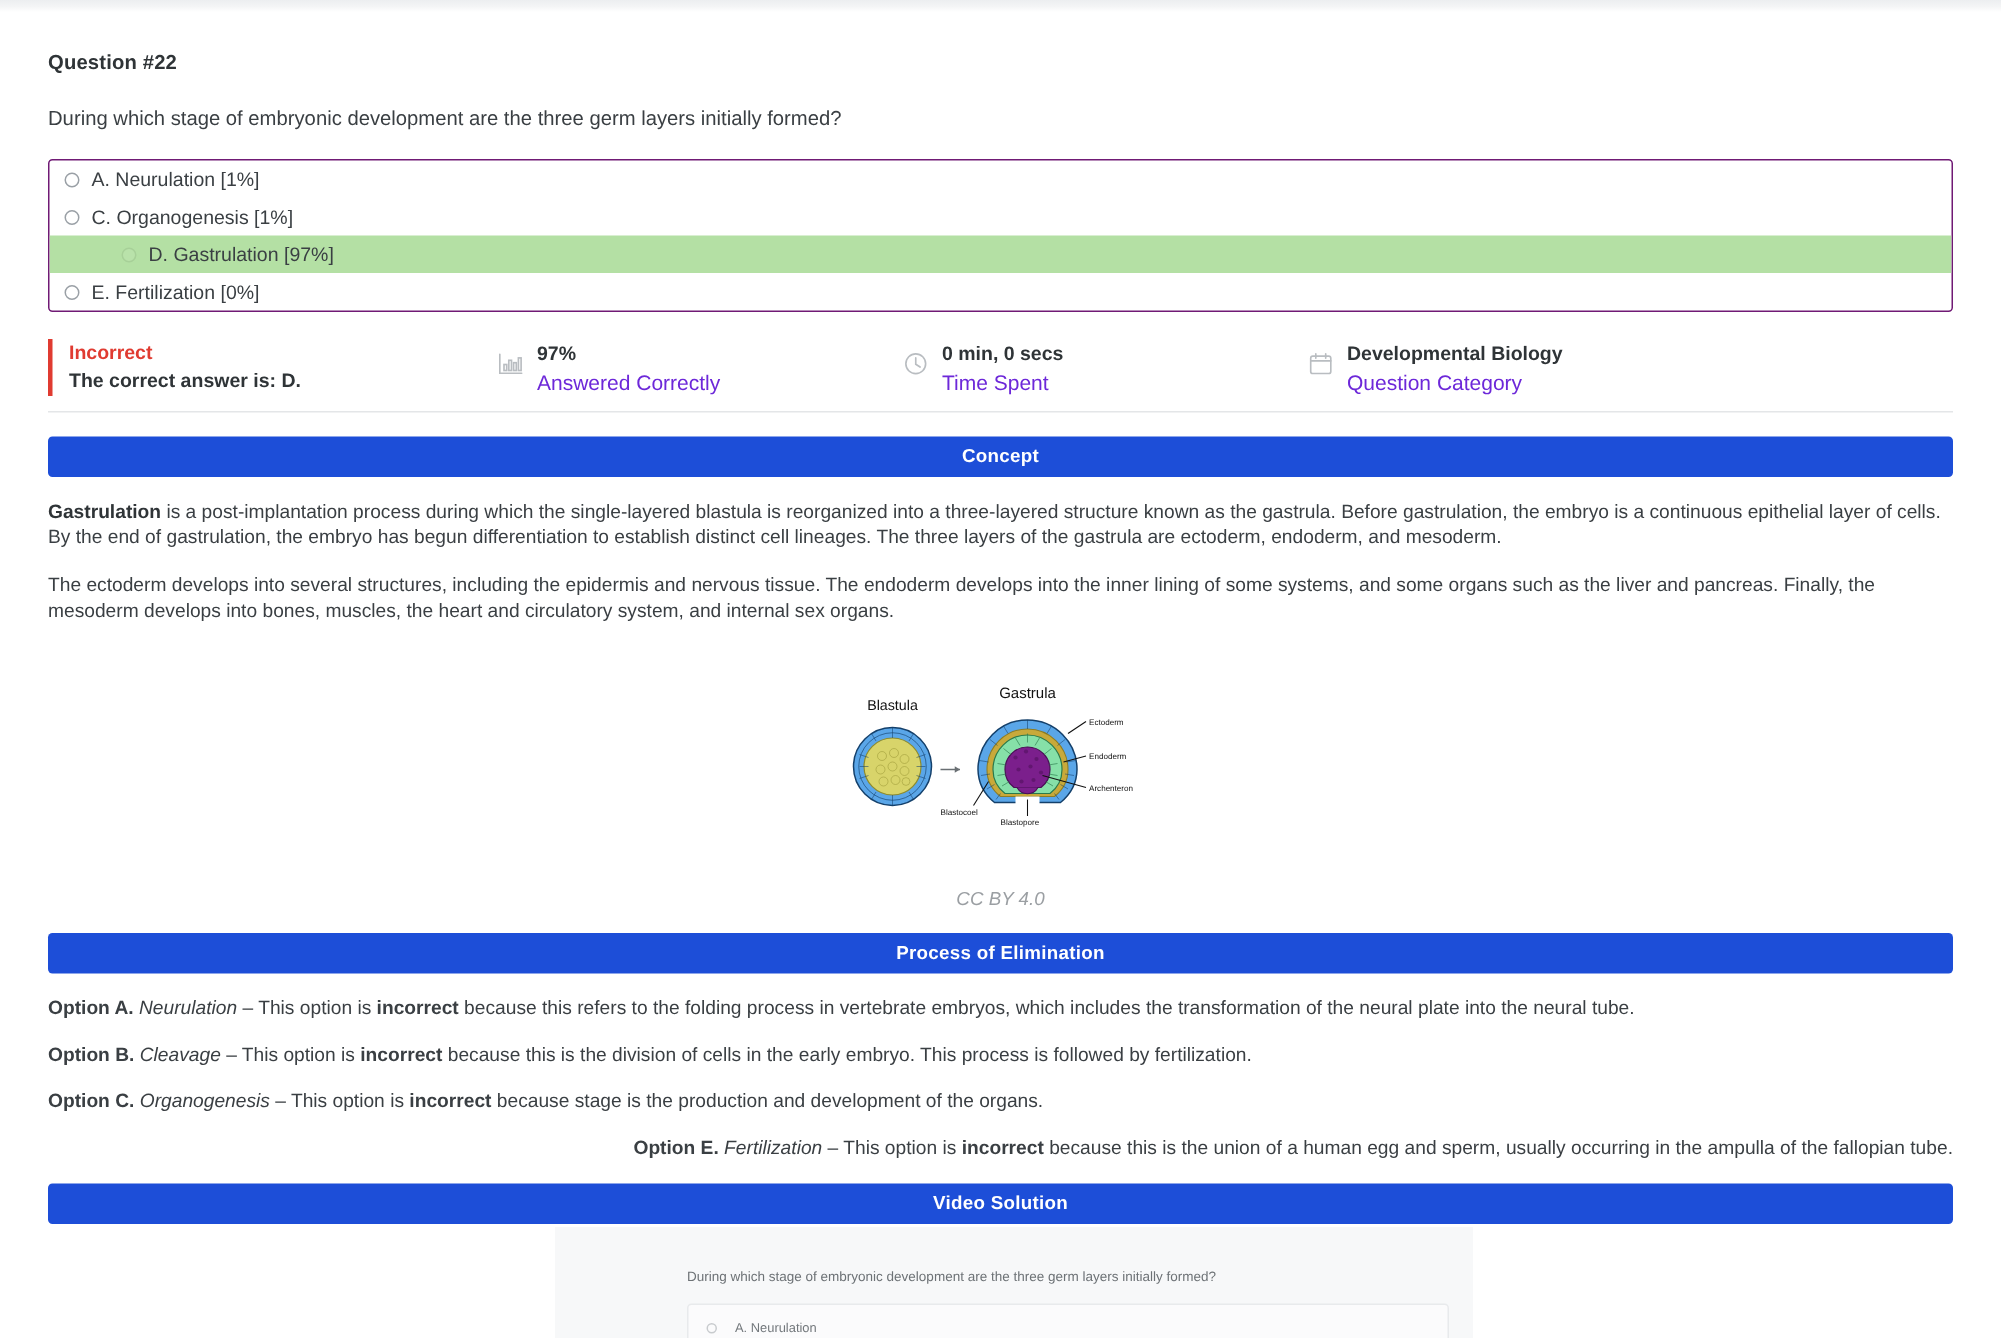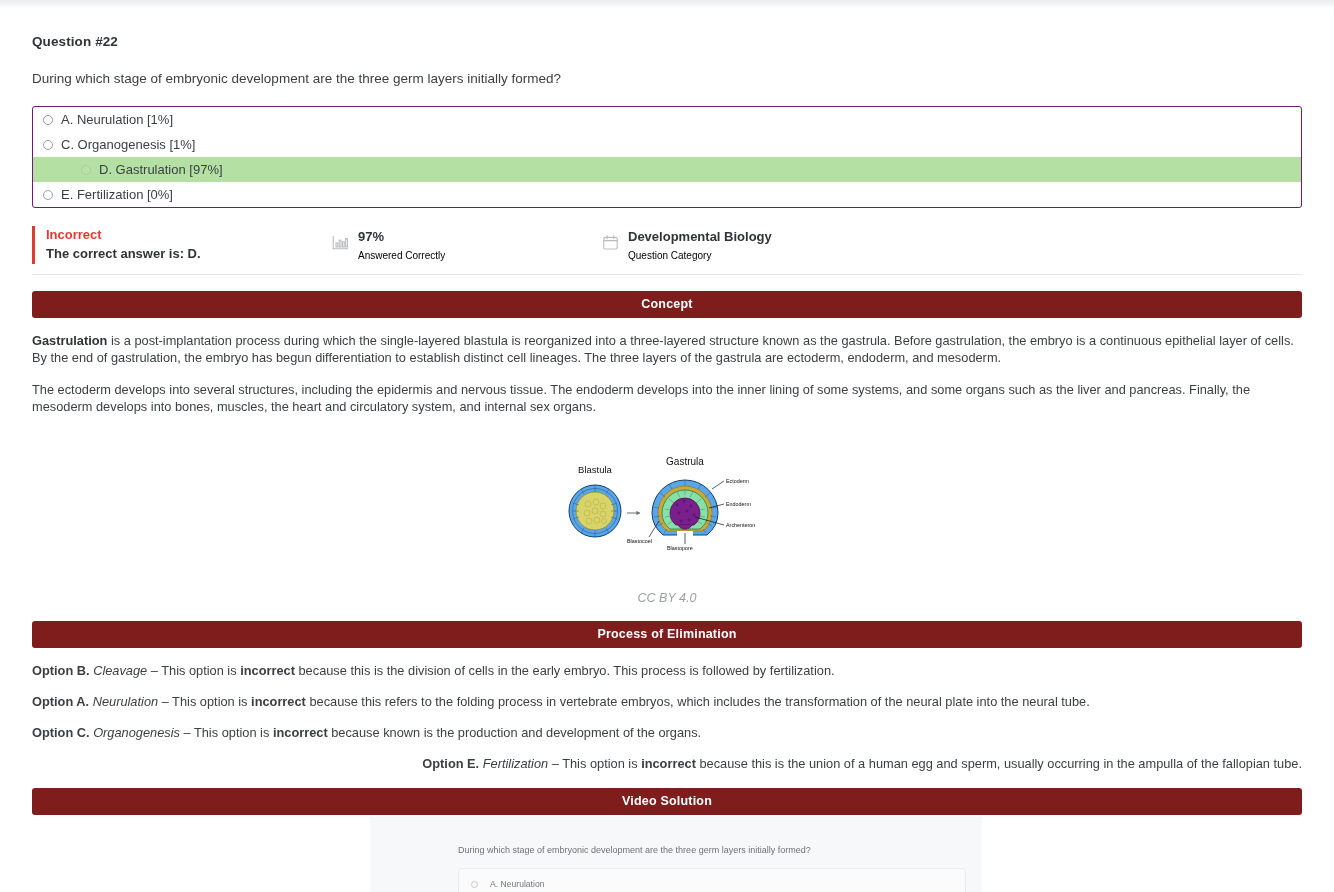--- a/index.html
+++ b/index.html
@@ -107,29 +107,29 @@
     color: #b9bdc1;
   }
   .stat .sicon svg { display: block; }
   .stat-value {
     font-size: 13px;
     font-weight: bold;
     color: #2f3437;
     line-height: 17px;
   }
   .stat-label {
-    font-size: 10px;
-    color: #000000;
+    font-size: 14px;
+    color: #6d28d9;
     line-height: 17px;
     margin-top: 2px;
   }
 
   
   .banner {
-    background: #7f1d1d;
+    background: #1d4ed8;
     color: #ffffff;
     font-size: 12.5px;
     font-weight: bold;
     text-align: center;
     padding: 6px 0 7px;
     border-radius: 3px;
     margin-top: 16px;
     letter-spacing: .2px;
   }
 
@@ -251,20 +251,32 @@
           <rect x="10.4" y="7.8" width="1.8" height="5.2"></rect>
           <rect x="13.6" y="4.6" width="1.8" height="8.4"></rect>
         </svg>
       </span>
       <span>
         <span class="stat-value">97%</span>
         <span class="stat-label" style="display:block">Answered Correctly</span>
       </span>
     </div>
 
+    <div class="stat">
+      <span class="sicon">
+        <svg width="17" height="17" viewBox="0 0 17 17" fill="none" stroke="#b9bdc1" stroke-width="1.1">
+          <circle cx="8.5" cy="8.5" r="6.6"></circle>
+          <path d="M8.5 4.6v4.2l2.9 1.9" stroke-linecap="round"></path>
+        </svg>
+      </span>
+      <span>
+        <span class="stat-value">0 min, 0 secs</span>
+        <span class="stat-label" style="display:block">Time Spent</span>
+      </span>
+    </div>
 
     <div class="stat">
       <span class="sicon">
         <svg width="17" height="17" viewBox="0 0 17 17" fill="none" stroke="#b9bdc1" stroke-width="1.1">
           <rect x="1.8" y="3.4" width="13.4" height="11.6" rx="1.4"></rect>
           <path d="M1.8 6.6h13.4M5.2 1.8v3M11.8 1.8v3" stroke-linecap="round"></path>
         </svg>
       </span>
       <span>
         <span class="stat-value">Developmental Biology</span>
@@ -350,30 +362,30 @@
       <text x="110" y="99" font-family="'Liberation Sans',sans-serif" font-size="5.4" fill="#111">Blastopore</text>
     </svg>
   </div>
 
   <div class="caption">CC BY 4.0</div>
 
   <div class="banner">Process of Elimination</div>
 
   <div class="elim">
     <p>
+      <b>Option A.</b>
+      <i>Neurulation</i><span> – This option is </span><b>incorrect</b><span> because this refers to the folding process in vertebrate embryos, which includes the transformation of the neural plate into the neural tube.</span>
+    </p>
+    <p>
       <b>Option B.</b>
       <i>Cleavage</i><span> – This option is </span><b>incorrect</b><span> because this is the division of cells in the early embryo. This process is followed by fertilization.</span>
     </p>
     <p>
-      <b>Option A.</b>
-      <i>Neurulation</i><span> – This option is </span><b>incorrect</b><span> because this refers to the folding process in vertebrate embryos, which includes the transformation of the neural plate into the neural tube.</span>
-    </p>
-    <p>
       <b>Option C.</b>
-      <i>Organogenesis</i><span> – This option is </span><b>incorrect</b><span> because known is the production and development of the organs.</span>
+      <i>Organogenesis</i><span> – This option is </span><b>incorrect</b><span> because stage is the production and development of the organs.</span>
     </p>
     <p>
       <b>Option E.</b>
       <i>Fertilization</i><span> – This option is </span><b>incorrect</b><span> because this is the union of a human egg and sperm, usually occurring in the ampulla of the fallopian tube.</span>
     </p>
   </div>
 
   <div class="banner">Video Solution</div>
 
   <div class="video-area">

